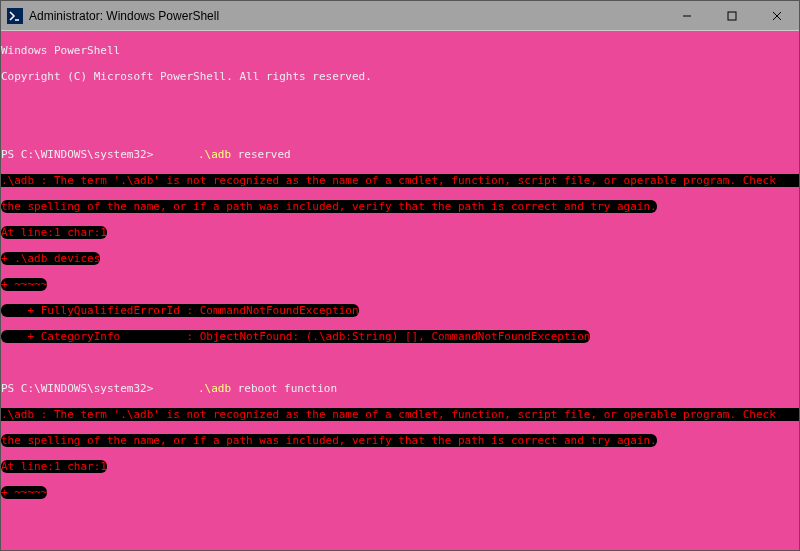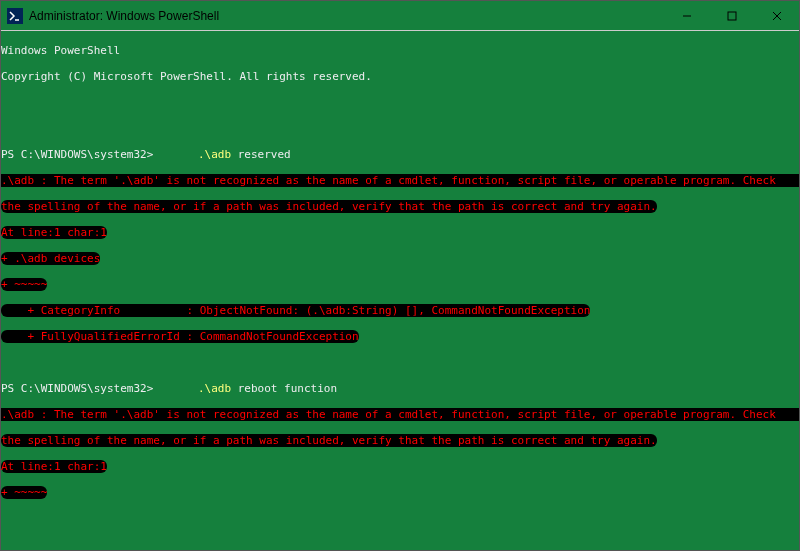--- a/index.html
+++ b/index.html
@@ -1,23 +1,23 @@
 <!DOCTYPE html>
 <html><head>
   <meta charset="utf-8">
   <style>
     * { margin: 0; padding: 0; box-sizing: border-box; }
     body { font-family: Consolas, monospace; background: #fff; width: 800px; height: 551px; overflow: hidden; }
     .window { border: 1px solid #555; width: 800px; height: 551px; display: flex; flex-direction: column; }
-    .titlebar { height: 30px; background: #15803d; display: flex; align-items: center; border-bottom: 1px solid #ccc; }
+    .titlebar { height: 30px; background: #a3a3a3; display: flex; align-items: center; border-bottom: 1px solid #ccc; }
     .titlebar .icon { width: 16px; height: 16px; margin: 0 6px; display: inline-block; }
     .titlebar .title { font-family: "Segoe UI", sans-serif; font-size: 12px; color: #000; flex: 1; }
     .winbtns { display: flex; height: 100%; }
     .winbtn { width: 45px; display: flex; align-items: center; justify-content: center; font-family: "Segoe UI", sans-serif; font-size: 11px; color: #000; }
-    .terminal { flex: 1; background: #15803d; color: #eeedf0; font-size: 11px; line-height: 13px; padding: 0; white-space: pre; overflow: hidden; }
+    .terminal { flex: 1; background: #ec4899; color: #eeedf0; font-size: 11px; line-height: 13px; padding: 0; white-space: pre; overflow: hidden; }
     .line { display: block; }
     .err { background: #000; color: #f00; }
     .fill { display: inline-block; background: #000; border-radius: 6px; }
     .prompt .yel { color: #ffff7f; margin-left: 38px; }
   </style>
 </head>
 <body>
 
 <div class="window">
   <div class="titlebar">
@@ -53,22 +53,22 @@
 <span class="line">Windows PowerShell</span>
 <span class="line">Copyright (C) Microsoft PowerShell. All rights reserved.</span>
 <span class="line"> </span>
 <span class="line"> </span>
 <span class="line prompt"><span>PS C:\WINDOWS\system32&gt; </span><span class="yel">.\adb </span><span>reserved</span></span>
 <span class="line err">.\adb : The term '.\adb' is not recognized as the name of a cmdlet, function, script file, or operable program. Check</span>
 <span class="line"><span class="err fill">the spelling of the name, or if a path was included, verify that the path is correct and try again.</span></span>
 <span class="line"><span class="err fill">At line:1 char:1</span></span>
 <span class="line"><span class="err fill">+ .\adb devices</span></span>
 <span class="line"><span class="err fill">+ ~~~~~</span></span>
+<span class="line"><span class="err fill">    + FullyQualifiedErrorId : CommandNotFoundException</span></span>
 <span class="line"><span class="err fill">    + CategoryInfo          : ObjectNotFound: (.\adb:String) [], CommandNotFoundException</span></span>
-<span class="line"><span class="err fill">    + FullyQualifiedErrorId : CommandNotFoundException</span></span>
 <span class="line"> </span>
 <span class="line prompt"><span>PS C:\WINDOWS\system32&gt; </span><span class="yel">.\adb </span><span>reboot function</span></span>
 <span class="line err">.\adb : The term '.\adb' is not recognized as the name of a cmdlet, function, script file, or operable program. Check</span>
 <span class="line"><span class="err fill">the spelling of the name, or if a path was included, verify that the path is correct and try again.</span></span>
 <span class="line"><span class="err fill">At line:1 char:1</span></span>
 <span class="line"><span class="err fill">+ ~~~~~</span></span>
 
 
 
 

